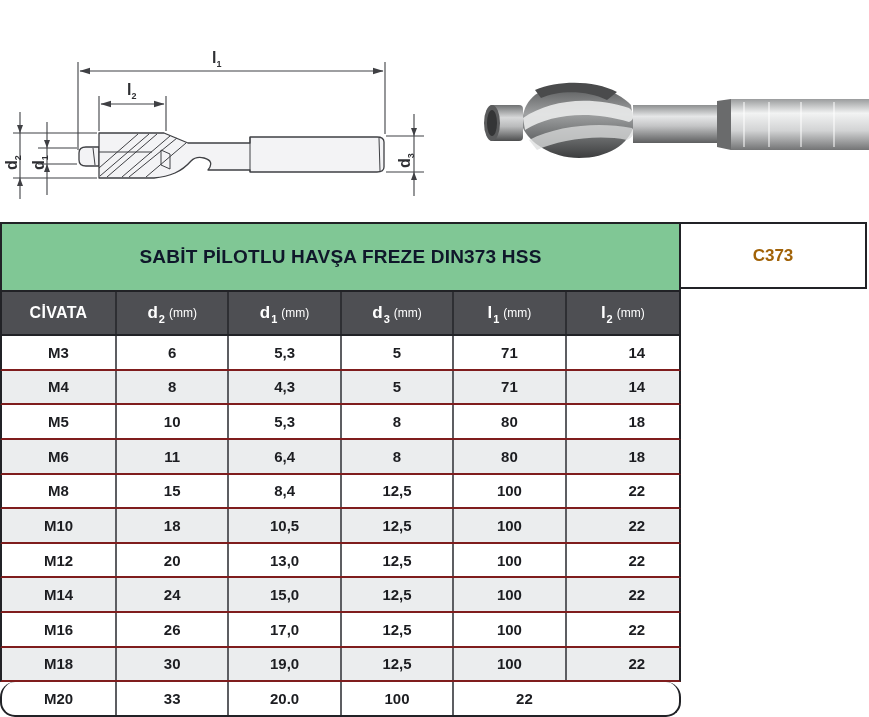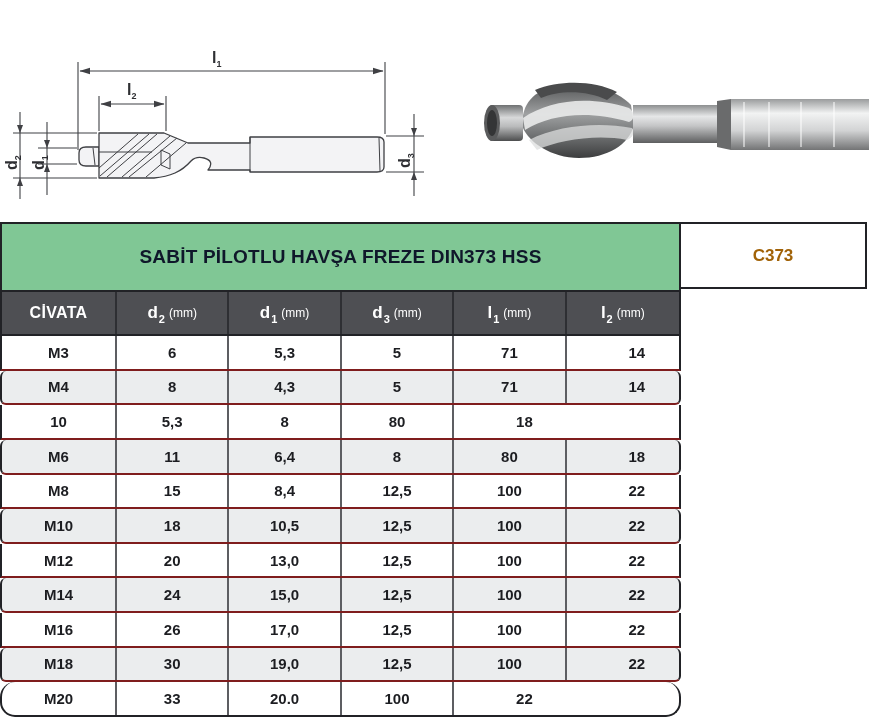--- a/index.html
+++ b/index.html
@@ -46,21 +46,21 @@
   .hu { font-size:12px; font-weight:normal; margin-left:4px; }
   .hplain { font-size:16px; font-weight:bold; letter-spacing:.3px; }
 
   .tbody { width:681px; }
   .trow {
     display:grid; grid-template-columns:115px repeat(5,1fr); height:34.63px;
     background:#ffffff;
     border-left:2px solid #212226; border-right:2px solid #212226;
     border-bottom:2px solid #7f1d1d;
   }
-  .trow.alt { background:#ebedee;border-radius:6px; }
+  .trow.alt { background:#ebedee; }
   .trow:last-child { border-bottom:2px solid #212226;border-radius:15px; }
   .tcell {
     display:flex; align-items:center; justify-content:center;
     font-size:15px; font-weight:bold; color:#1c1d21;
     border-right:2px solid #5d5e62;
   }
   .tcell:last-child { border-right:none;padding-left:28px; }
 </style>
 </head>
 <body>
@@ -249,20 +249,21 @@
       </div>
       <div class="trow alt">
         <div class="tcell">M4</div>
         <div class="tcell">8</div>
         <div class="tcell">4,3</div>
         <div class="tcell">5</div>
         <div class="tcell">71</div>
         <div class="tcell">14</div>
       </div>
       <div class="trow">
+        <div class="tcell">M5</div>
         <div class="tcell">10</div>
         <div class="tcell">5,3</div>
         <div class="tcell">8</div>
         <div class="tcell">80</div>
         <div class="tcell">18</div>
       </div>
       <div class="trow alt">
         <div class="tcell">M6</div>
         <div class="tcell">11</div>
         <div class="tcell">6,4</div>

